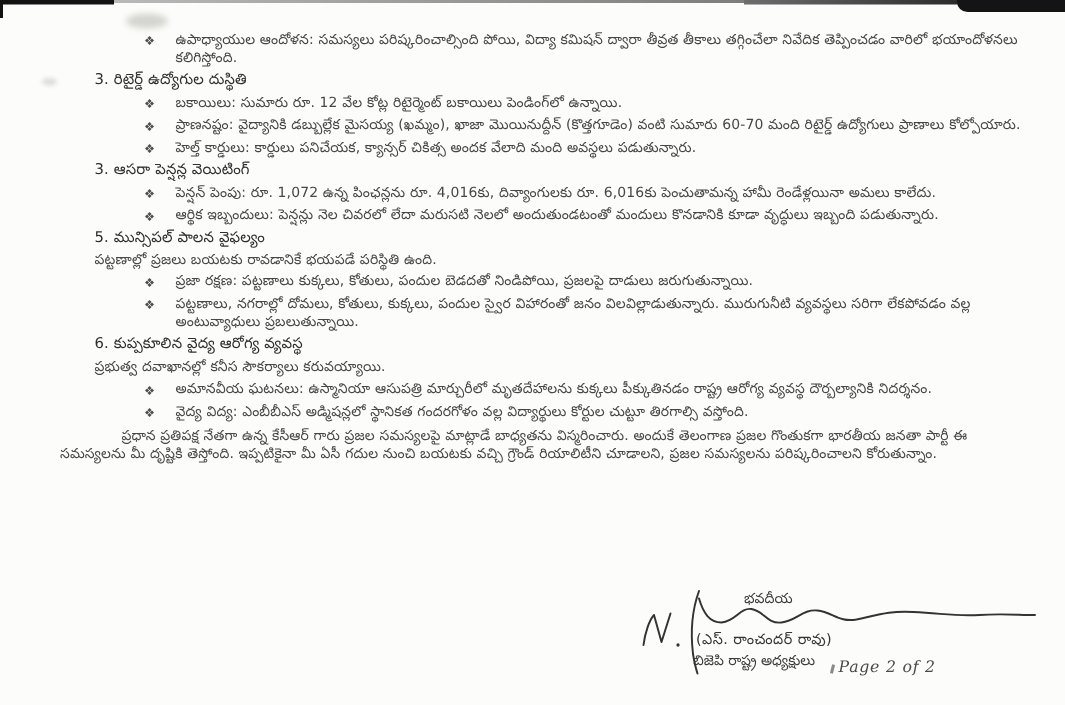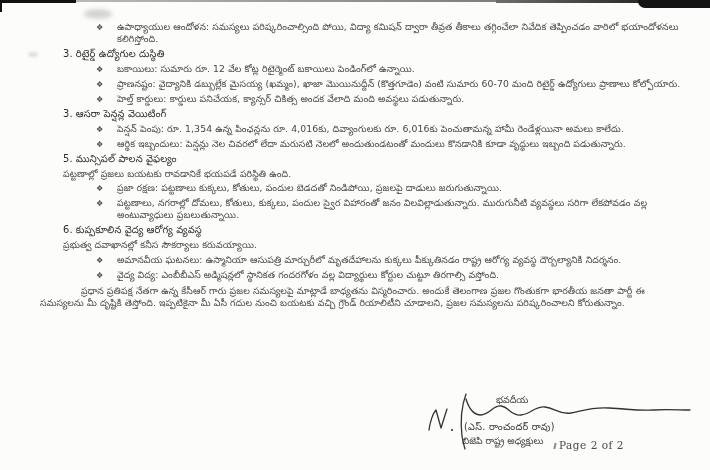--- a/index.html
+++ b/index.html
@@ -16,27 +16,27 @@
   }
   .blk{margin:0 0 2px 0;}
   .hd{font-weight:normal;color:#2e2e2e;font-size:9.9px;margin:2px 0 3px 0;}
   .para{color:#484848;}
   .bullet{display:flex;margin:1px 0 2.5px 0;}
   .mk{flex:0 0 auto;width:21px;margin-left:33px;font-size:8.2px;color:#4f4f4f;}
   .tx{flex:1 1 auto;}
   .closing{margin-left:-23px;text-indent:41px;margin-top:4px;}
   .thanks{margin-left:13px;margin-top:2px;}
   
-  .sig-closing{position:absolute;left:496px;top:394px;font-size:9.4px;color:#3c3c3c;}
+  .sig-closing{position:absolute;left:496px;top:394px;font-size:9.4px;color:#3c3c3c;font-family:Liberation Mono, monospace;}
   .sig-name{position:absolute;left:464px;top:421px;font-size:9.6px;color:#343434;letter-spacing:.3px;}
   .sig-title{position:absolute;left:462px;top:435px;font-size:9.3px;color:#3c3c3c;}
   .sig-svg{position:absolute;left:413px;top:389px;z-index:3;}
   .page-label{
     position:absolute;left:559px;top:439px;
-    font-family:"DejaVu Serif",serif;
+    font-family:"DejaVu Serif",serif;font-style:italic;
     font-size:10.5px;color:#4a4a4a;letter-spacing:.5px;
   }
   
   .art{position:absolute;}
   .art-topleft-bar{left:0;top:0;width:76px;height:3px;background:#121212;}
   .art-left-tick{left:0;top:0;width:2px;height:12px;background:#121212;}
   .art-topline{left:76px;top:0;width:420px;height:2px;
     background:linear-gradient(to right,#b9b9b9,#7d7d7d);}
   .art-topline2{left:496px;top:0;width:144px;height:3px;
     background:linear-gradient(to right,#6e6e6e,#2a2a2a);}
@@ -82,21 +82,21 @@
     </div>
     <div class="blk bullet">
       <span class="mk">❖</span>
       <span class="tx">హెల్త్ కార్డులు: కార్డులు పనిచేయక, క్యాన్సర్ చికిత్స అందక వేలాది మంది అవస్థలు పడుతున్నారు.</span>
     </div>
 
     <div class="blk hd">3. ఆసరా పెన్షన్ల వెయిటింగ్</div>
 
     <div class="blk bullet">
       <span class="mk">❖</span>
-      <span class="tx">పెన్షన్ పెంపు: రూ. 1,354 ఉన్న పింఛన్లను రూ. 4,016కు, దివ్యాంగులకు రూ. 6,016కు పెంచుతామన్న హామీ రెండేళ్లయినా అమలు కాలేదు.</span>
+      <span class="tx">పెన్షన్ పెంపు: రూ. 1,072 ఉన్న పింఛన్లను రూ. 4,016కు, దివ్యాంగులకు రూ. 6,016కు పెంచుతామన్న హామీ రెండేళ్లయినా అమలు కాలేదు.</span>
     </div>
     <div class="blk bullet">
       <span class="mk">❖</span>
       <span class="tx">ఆర్థిక ఇబ్బందులు: పెన్షన్లు నెల చివరలో లేదా మరుసటి నెలలో అందుతుండటంతో మందులు కొనడానికి కూడా వృద్ధులు ఇబ్బంది పడుతున్నారు.</span>
     </div>
 
     <div class="blk hd">5. మున్సిపల్ పాలన వైఫల్యం</div>
     <div class="blk para">పట్టణాల్లో ప్రజలు బయటకు రావడానికే భయపడే పరిస్థితి ఉంది.</div>
 
     <div class="blk bullet">

